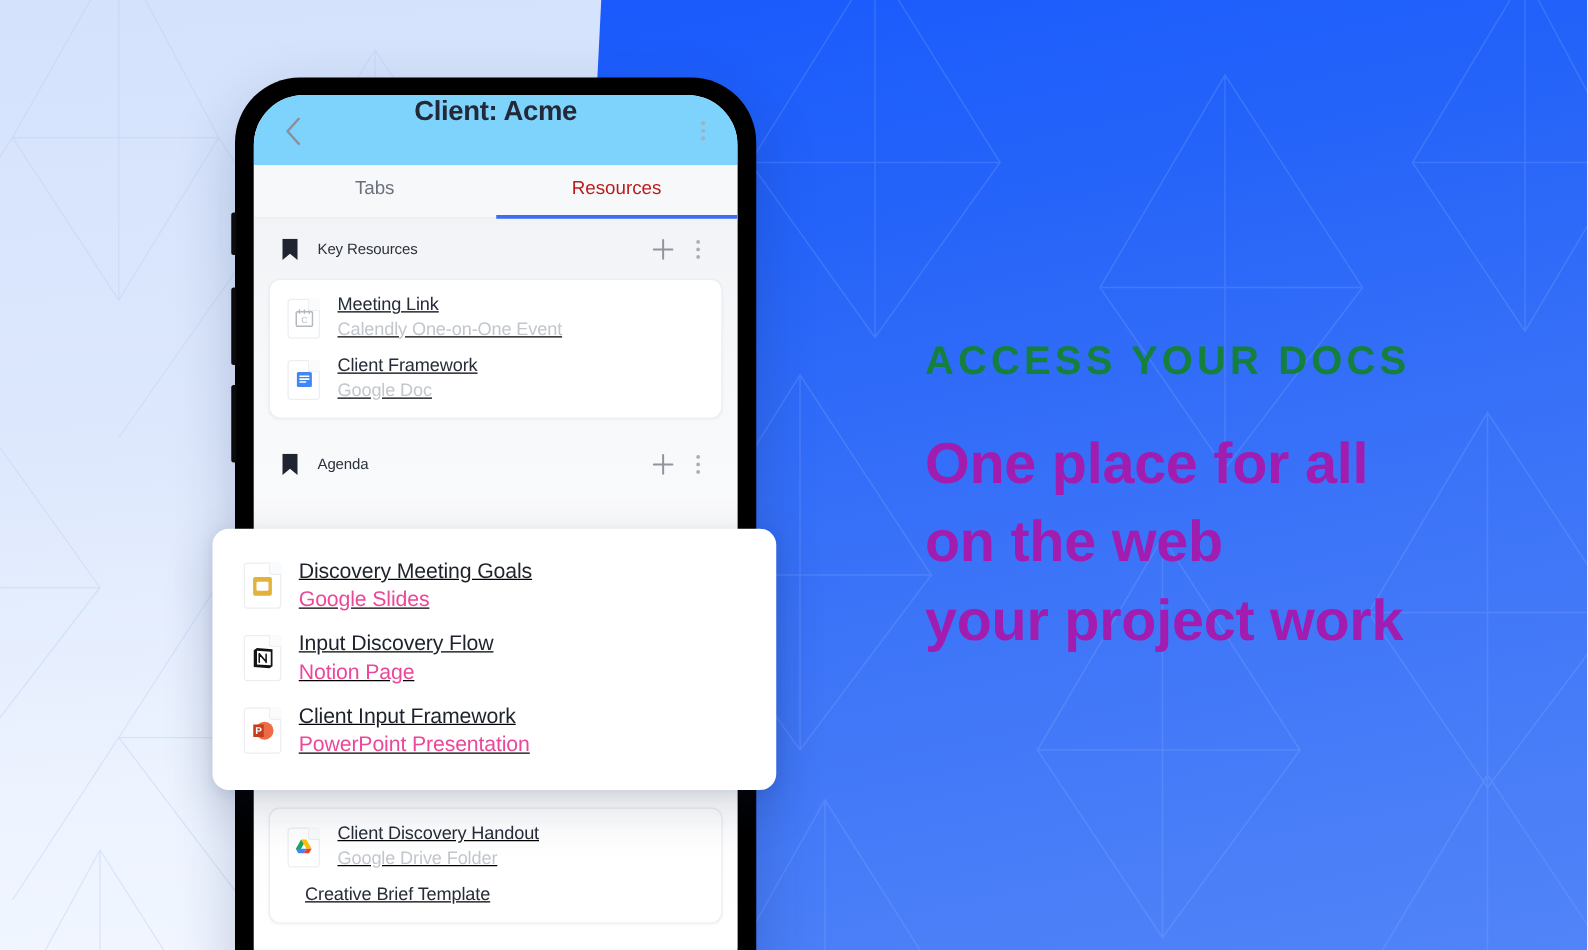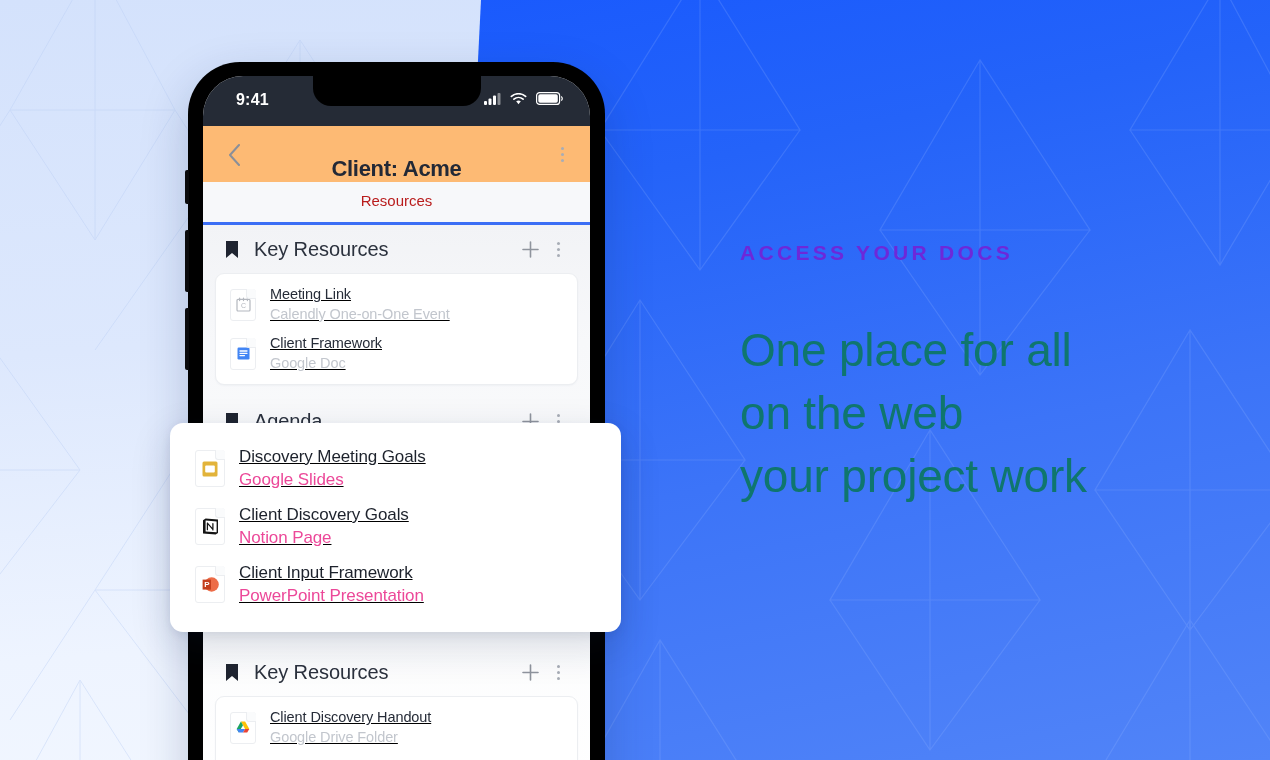--- a/index.html
+++ b/index.html
@@ -34,31 +34,32 @@
   }
   .bg-right-pattern {
     position: absolute; inset: 0;
     opacity: .20;
     clip-path: polygon(481px 0, 1270px 0, 1270px 760px, 443px 760px);
   }
 
   
   .copy { position: absolute; left: 740px; top: 240px; width: 460px; }
   .eyebrow {
-    color: #6d28d9;
-    font-size: 21px;
+    color: #15803d;
+    font-size: 32px;
     font-weight: 700;
     letter-spacing: 3.3px;
     line-height: 1.2;
+    margin-top: 29px;
   }
   .headline {
-    margin-top: 54px;
-    color: #0f766e;
+    margin-top: 32px;
+    color: #a21caf;
     font-size: 46px;
-    font-weight: 400;
+    font-weight: 700;
     line-height: 63px;
     letter-spacing: -0.2px;
   }
 
   
   .phone {
     position: absolute;
     left: 188px; top: 62px;
     width: 417px; height: 740px;
     background: #000;
@@ -102,22 +103,22 @@
   }
   .status-icons {
     position: absolute; right: 27px; top: 16px;
     display: flex; align-items: center; gap: 9px;
   }
 
   
   .navbar {
     position: relative;
     height: 56px;
-    background: #fdba74;
-    display: flex; align-items: flex-end;
+    background: #7dd3fc;
+    display: flex; align-items: flex-start;
   }
   .nav-back {
     position: absolute; left: 14px; top: 12px;
     width: 34px; height: 34px;
     display: flex; align-items: center; justify-content: center;
     color: #8a8f99;
   }
   .nav-title {
     flex: 1; text-align: center;
     font-size: 22px; font-weight: 700; color: #232936;
@@ -153,21 +154,21 @@
     height: calc(100% - 142px);
   }
   .section-head {
     display: flex; align-items: center;
     height: 48px;
     padding: 0 9px 0 10px;
   }
   .bookmark-icon { width: 14px; height: 17px; margin-right: 15px; }
   .section-title {
     flex: 1;
-    font-size: 20px; color: #2b313d; letter-spacing: -0.1px;
+    font-size: 12px; color: #2b313d; letter-spacing: -0.1px;
   }
   .plus-btn {
     width: 26px; height: 26px; margin-right: 4px;
     display: flex; align-items: center; justify-content: center;
     color: #8f949d; font-size: 22px; font-weight: 300; line-height: 1;
   }
   .more-btn {
     width: 22px; height: 26px;
     display: flex; flex-direction: column; align-items: center;
     justify-content: center; gap: 3px;
@@ -274,58 +275,37 @@
     </div>
   </div>
 
   <div class="phone">
     <div class="phone-btn btn-silence"></div>
     <div class="phone-btn btn-vol-up"></div>
     <div class="phone-btn btn-vol-dn"></div>
 
     <div class="screen">
 
-      <div class="statusbar">
-        <div class="notch"></div>
-        <div class="status-time">9:41</div>
-        <div class="status-icons">
-          <svg width="17" height="12" viewBox="0 0 17 12">
-            <rect x="0" y="8" width="3" height="4" rx="1" fill="#fff"></rect>
-            <rect x="4.5" y="5.5" width="3" height="6.5" rx="1" fill="#fff"></rect>
-            <rect x="9" y="2.5" width="3" height="9.5" rx="1" fill="#fff"></rect>
-            <rect x="13.5" y="0" width="3" height="12" rx="1" fill="#fff" opacity=".45"></rect>
-          </svg>
-          <svg width="17" height="12" viewBox="0 0 17 12">
-            <path d="M8.5 11.2 L6.2 8.3 a3.7 3.7 0 0 1 4.6 0 Z" fill="#fff"></path>
-            <path d="M3.9 6.2 a7 7 0 0 1 9.2 0" stroke="#fff" stroke-width="1.7" fill="none" stroke-linecap="round"></path>
-            <path d="M1.4 3.4 a10.8 10.8 0 0 1 14.2 0" stroke="#fff" stroke-width="1.7" fill="none" stroke-linecap="round"></path>
-          </svg>
-          <svg width="27" height="13" viewBox="0 0 27 13">
-            <rect x="0.6" y="0.6" width="23" height="11.8" rx="3" fill="none" stroke="#fff" stroke-width="1.2"></rect>
-            <rect x="2.3" y="2.3" width="19.5" height="8.4" rx="1.8" fill="#fff"></rect>
-            <path d="M25.2 4.4 a2.6 2.6 0 0 1 0 4.2" stroke="#fff" stroke-width="1.2" fill="none"></path>
-          </svg>
-        </div>
-      </div>
 
       <div class="navbar">
         <div class="nav-back">
           <svg width="13" height="22" viewBox="0 0 13 22">
             <path d="M11 1 L2 11 L11 21" stroke="#8a8f99" stroke-width="2" fill="none" stroke-linecap="round" stroke-linejoin="round"></path>
           </svg>
         </div>
         <div class="nav-title">Client: Acme</div>
         <div class="nav-more">
           <span class="dot3"></span>
           <span class="dot3"></span>
           <span class="dot3"></span>
         </div>
       </div>
 
       <div class="tabbar">
+        <div class="tab">Tabs</div>
         <div class="tab active">Resources</div>
       </div>
 
       <div class="content">
 
         <div class="section-head">
           <svg class="bookmark-icon" viewBox="0 0 14 17">
             <path d="M1 0 h12 v17 l-6 -5 l-6 5 Z" fill="#1f2430"></path>
           </svg>
           <span class="section-title">Key Resources</span>
@@ -449,21 +429,21 @@
 
     <div class="popup-row">
       <div class="tile">
         <svg width="19" height="19" viewBox="0 0 19 19">
           <path d="M2 3.2 L4.6 1.4 L17 2.4 V16 L14.6 17.6 L2 16.6 Z" fill="#141414"></path>
           <path d="M4.6 3.6 L15.6 4.4 V15.2 L4.6 14.6 Z" fill="#fff"></path>
           <path d="M6.4 6.1 v6.6 M6.4 6.1 L11.9 12.4 M11.9 6.5 v6.4" stroke="#141414" stroke-width="1.25" fill="none" stroke-linecap="round" stroke-linejoin="round"></path>
         </svg>
       </div>
       <div class="res-texts">
-        <div class="res-title">Client Discovery Goals</div>
+        <div class="res-title">Input Discovery Flow</div>
         <div class="res-sub">Notion Page</div>
       </div>
     </div>
 
     <div class="popup-row">
       <div class="tile">
         <svg width="19" height="19" viewBox="0 0 19 19">
           <circle cx="10.6" cy="9.5" r="7.2" fill="#ed6c47"></circle>
           <path d="M1.6 4.6 h8.4 v10 H1.6 Z" fill="#c43e1c" rx="1"></path>
           <text x="5.8" y="12.4" font-size="8" font-weight="700" fill="#fff" text-anchor="middle" font-family="Liberation Sans, sans-serif">P</text>

